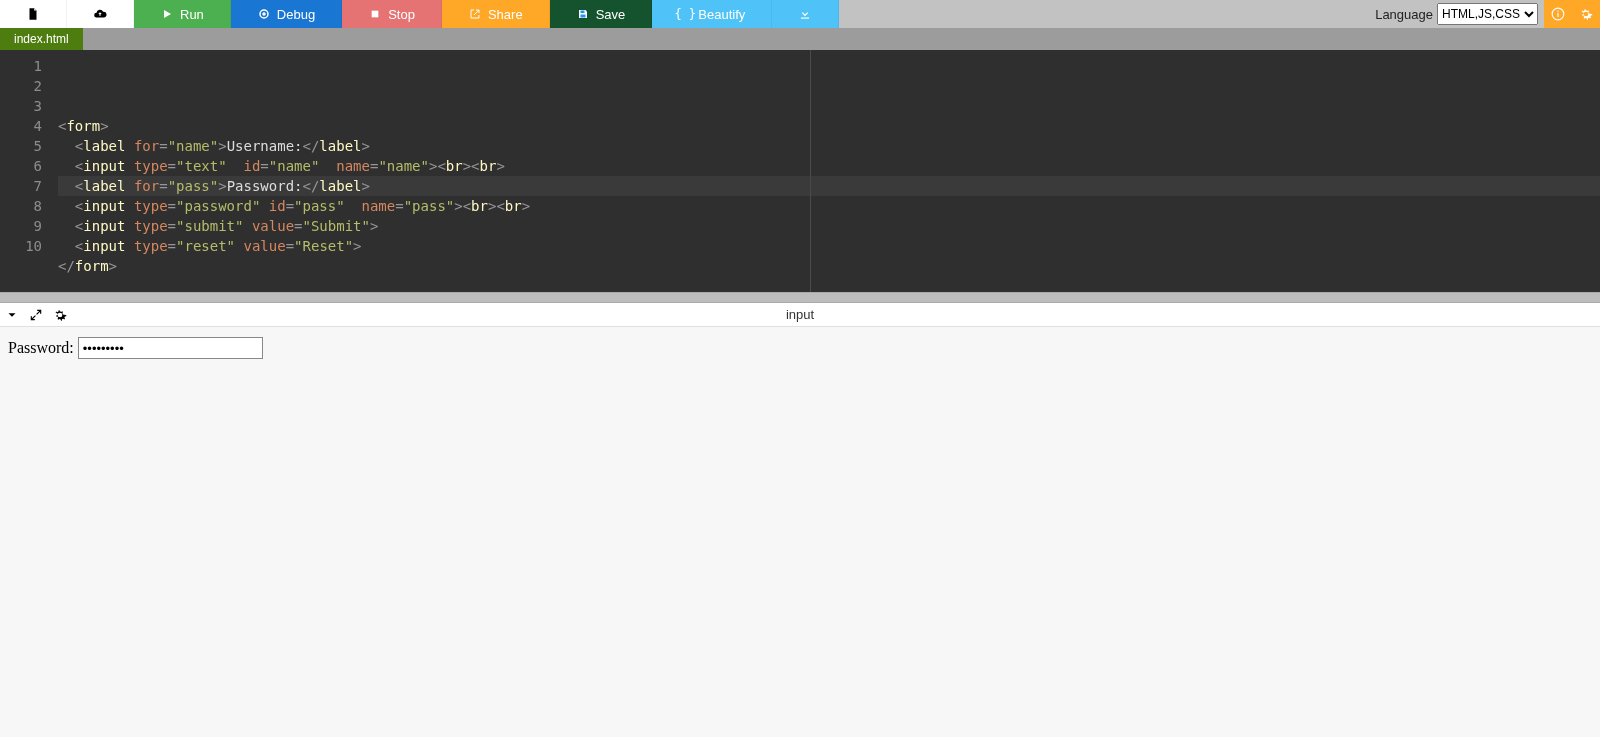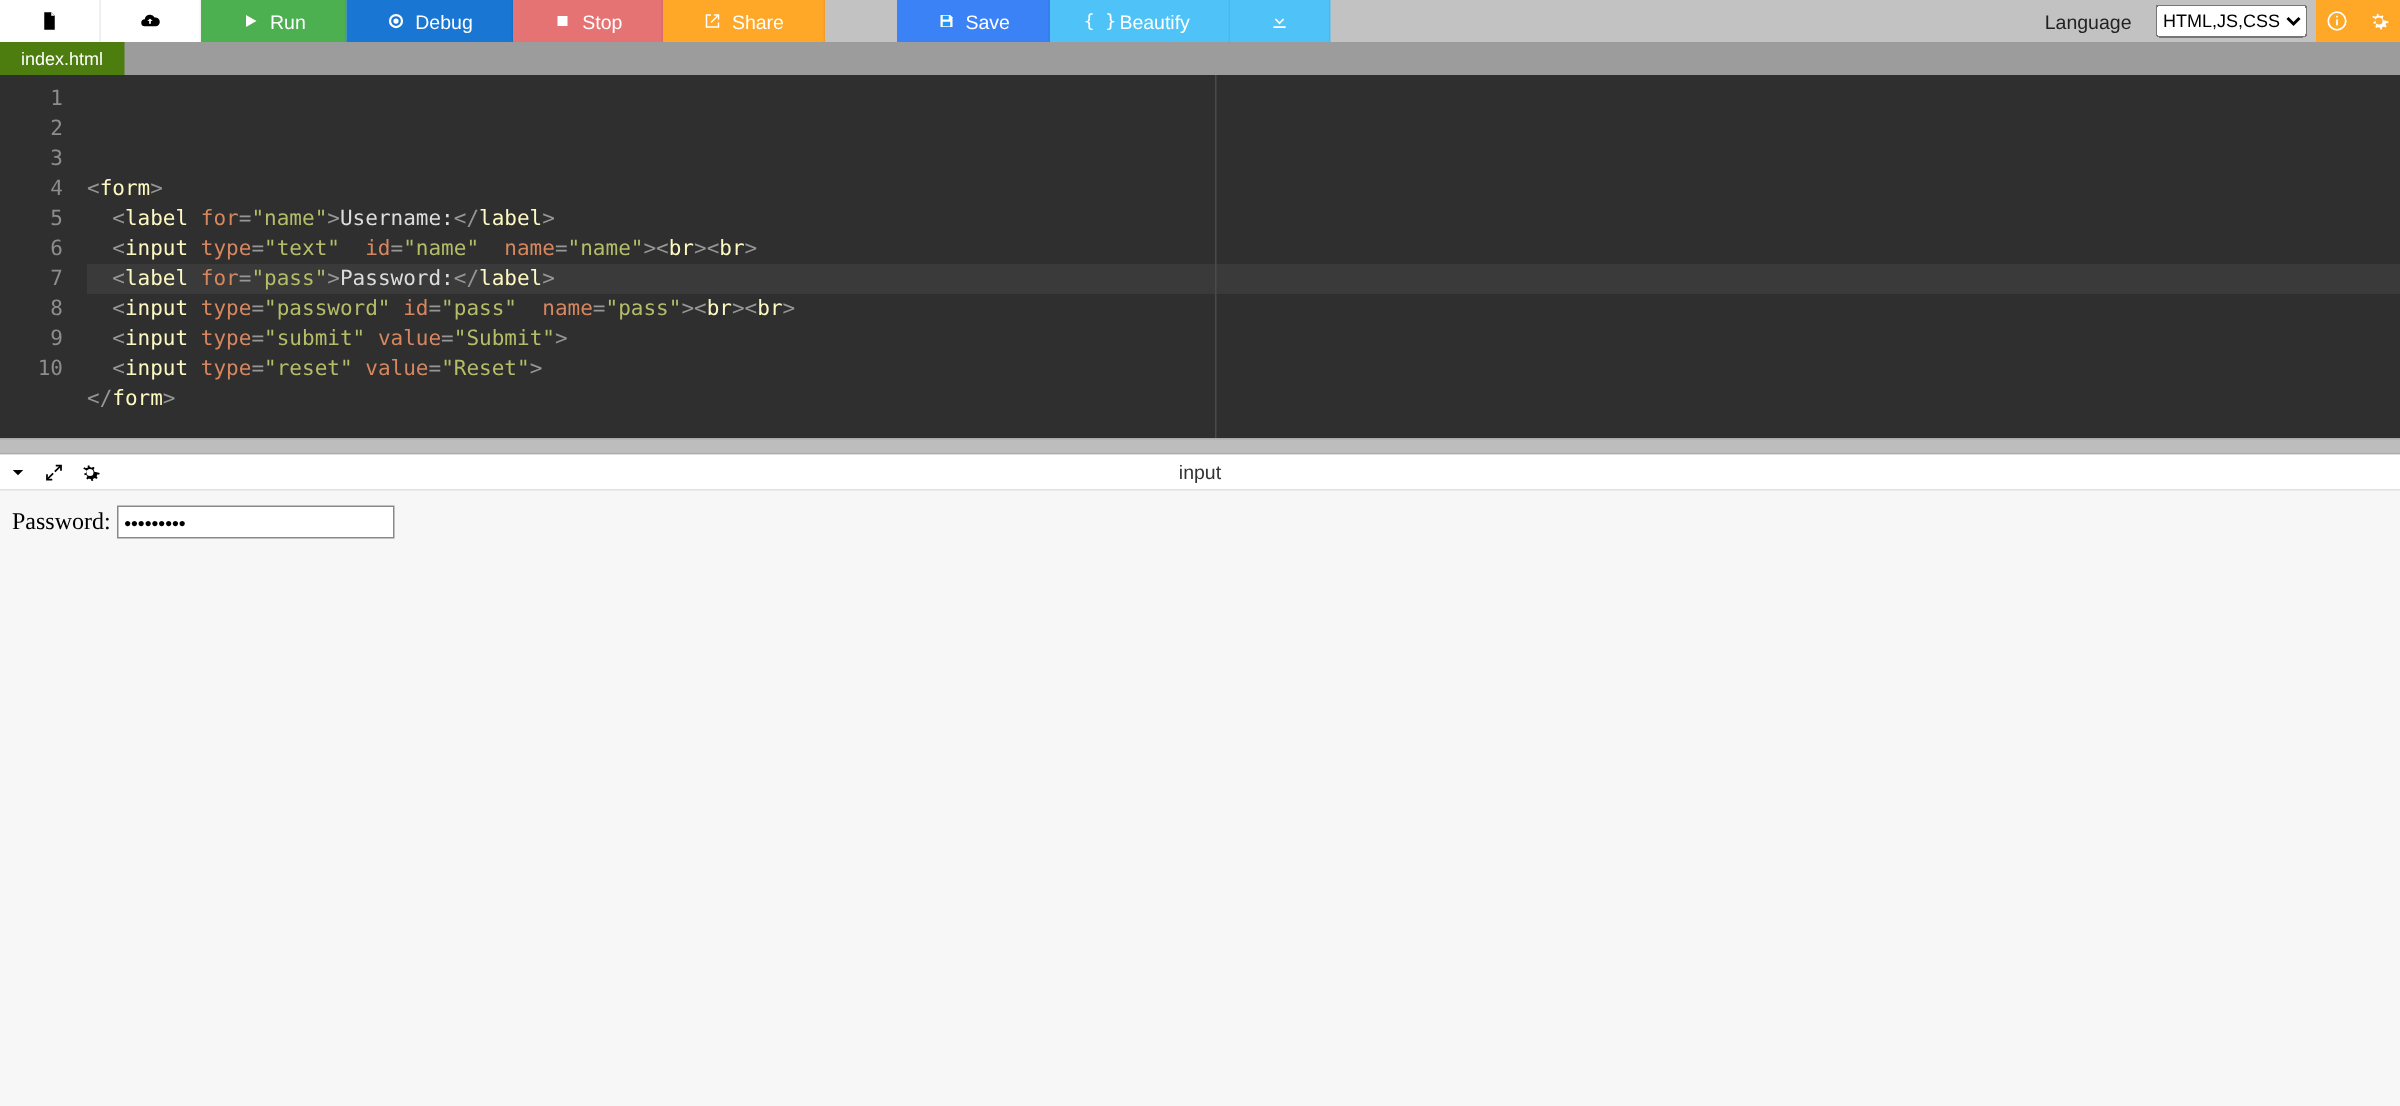--- a/index.html
+++ b/index.html
@@ -6,24 +6,24 @@
   *{box-sizing:border-box;}
 
   
   .toolbar{height:28px;background:#c2c2c2;display:flex;align-items:stretch;font-size:13px;color:#fff;}
   .toolbar .btn{display:flex;align-items:center;padding:0 26px;gap:6px;cursor:pointer;border-right:1px solid rgba(0,0,0,0.05);}
   .toolbar .btn.white{background:#fff;color:#000;}
   .toolbar .btn.green{background:#4caf50;}
   .toolbar .btn.blue{background:#1976d2;}
   .toolbar .btn.red{background:#e57373;}
   .toolbar .btn.orange{background:#ffa726;}
-  .toolbar .btn.blue2{background:#3b82f6;margin-left:48px;}
+  .toolbar .btn.blue2{background:#14532d;}
   .toolbar .btn.lightblue{background:#4fc3f7;}
   .toolbar .spacer{flex:1;}
-  .toolbar .lang{display:flex;align-items:center;color:#222;padding:0 6px;gap:16px;}
+  .toolbar .lang{display:flex;align-items:center;color:#222;padding:0 6px;gap:4px;}
   .toolbar .lang select{font-size:12px;height:22px;}
   .toolbar .sq{width:28px;display:flex;align-items:center;justify-content:center;}
   .sq.orange{background:#ffa726;color:#fff;}
   .icon{display:inline-flex;align-items:center;justify-content:center;width:14px;height:14px;}
   svg{display:block;}
 
   
   .tabbar{height:22px;background:#9c9c9c;display:flex;align-items:flex-end;}
   .tab{background:#4d7c0f;color:#fff;font-size:12px;height:22px;line-height:22px;padding:0 14px;cursor:pointer;}
 

